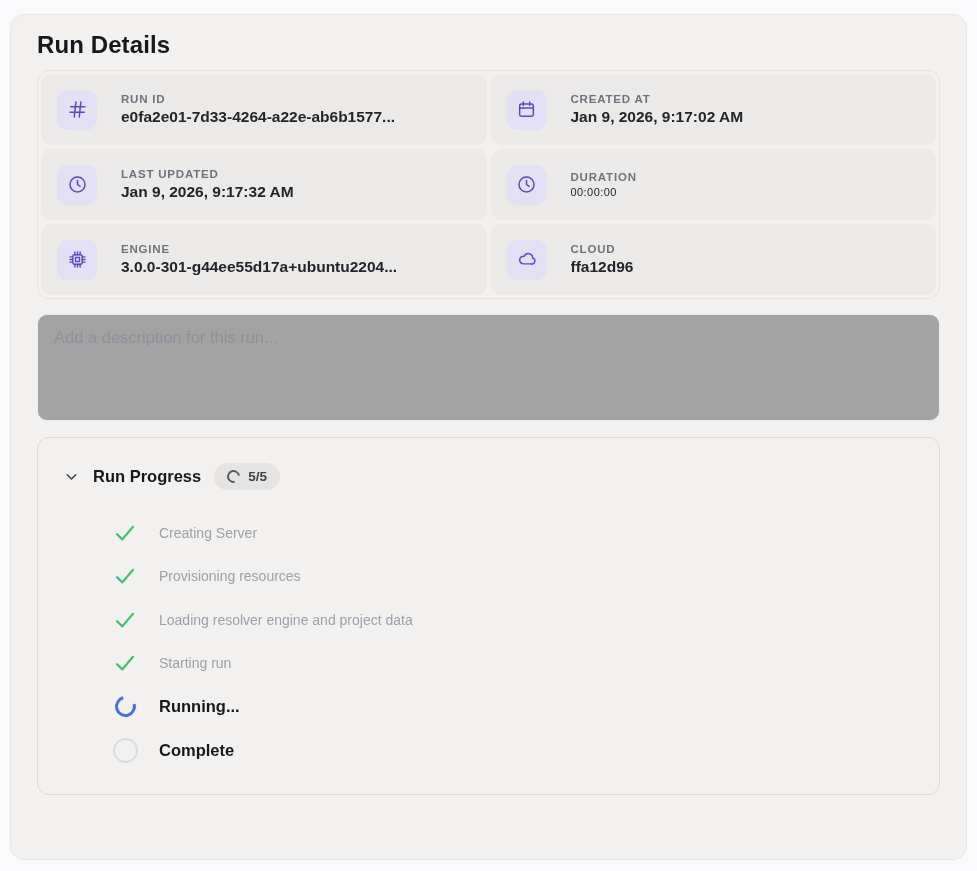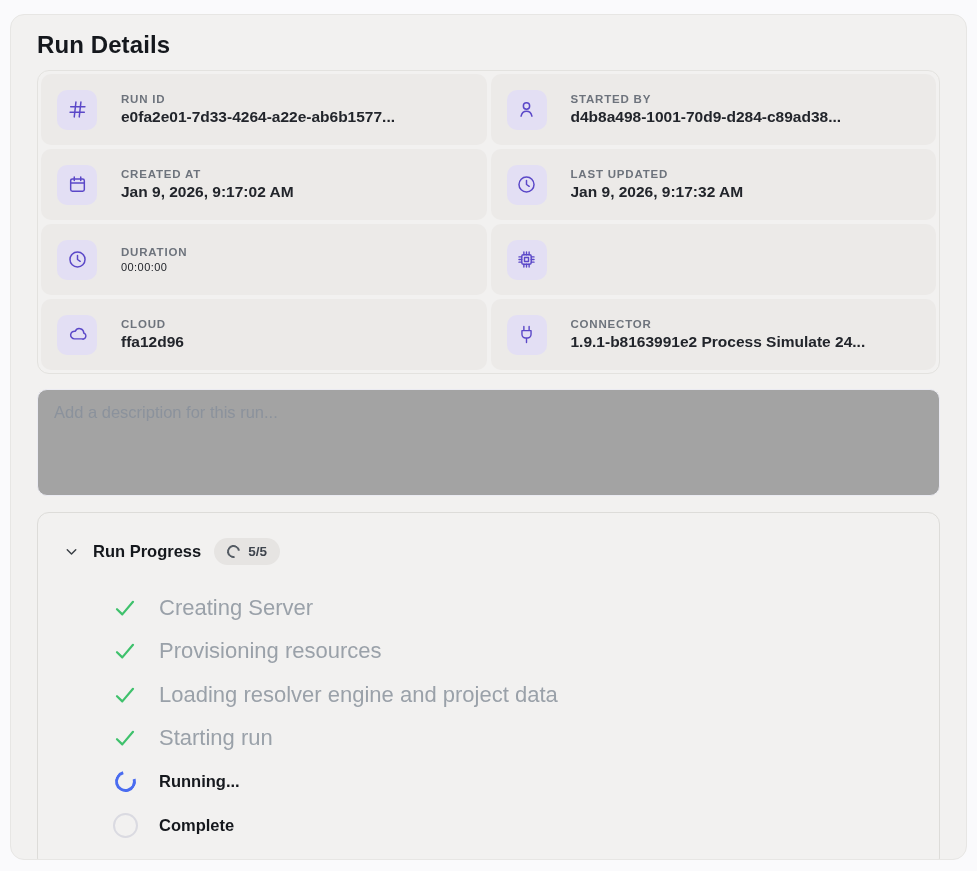--- a/index.html
+++ b/index.html
@@ -61,21 +61,21 @@
   .steps { margin:21px 0 0 50px; }
   .step { display:flex; align-items:center; gap:21px; height:43.5px; }
   .step-icon { width:26px; height:26px; flex:0 0 26px; display:flex; align-items:center; justify-content:center; }
   .step-icon svg { width:24px; height:24px; stroke:#3fc16c; fill:none; stroke-width:2.2; stroke-linecap:round; stroke-linejoin:round; }
   .spinner-run {
     width:21px; height:21px; border-radius:50%;
     border:3px solid #4a6cf0; border-right-color:transparent;
     transform:rotate(-60deg);
   }
   .circle-pending { width:25px; height:25px; border-radius:50%; border:2px solid #dadae1; background:transparent; }
-  .step-label-done { font-size:22px; color:#9aa1a9; }
+  .step-label-done { font-size:14px; color:#9aa1a9; }
   .step-label-active { font-size:16.5px; font-weight:700; color:#15181d; }
 </style>
 </head>
 <body>
 
 <div class="panel">
   <div class="panel-title">Run Details</div>
 
   <div class="info-grid">
 
@@ -84,32 +84,20 @@
         <svg viewBox="0 0 24 24">
             <path d="M10.2 3.5 8.3 20.5M15.9 3.5 14 20.5M4.2 8.9h16.3M3.5 15.1h16.3"></path>
           </svg>
       </div>
       <div class="info-text">
         <div class="info-label">RUN ID</div>
         <div class="info-value">e0fa2e01-7d33-4264-a22e-ab6b1577...</div>
       </div>
     </div>
 
-    <div class="info-card">
-      <div class="icon-tile">
-        <svg viewBox="0 0 24 24">
-            <circle cx="12" cy="8" r="3.6"></circle>
-            <path d="M5.8 19.6c.8-3.6 3.1-5.6 6.2-5.6s5.4 2 6.2 5.6"></path>
-          </svg>
-      </div>
-      <div class="info-text">
-        <div class="info-label">STARTED BY</div>
-        <div class="info-value">d4b8a498-1001-70d9-d284-c89ad38...</div>
-      </div>
-    </div>
 
     <div class="info-card">
       <div class="icon-tile">
         <svg viewBox="0 0 24 24">
             <rect x="4.2" y="5.8" width="15.6" height="14" rx="2"></rect>
             <path d="M4.2 10.2h15.6M8.3 3.4v4M15.7 3.4v4"></path>
           </svg>
       </div>
       <div class="info-text">
         <div class="info-label">CREATED AT</div>
@@ -144,45 +132,38 @@
     </div>
 
     <div class="info-card">
       <div class="icon-tile">
         <svg viewBox="0 0 24 24" style="stroke-width:1.6">
             <rect x="6.6" y="6.6" width="10.8" height="10.8" rx="1.6"></rect>
             <rect x="9.7" y="9.7" width="4.6" height="4.6"></rect>
             <path d="M9 3.4v3.2M12 3.4v3.2M15 3.4v3.2M9 17.4v3.2M12 17.4v3.2M15 17.4v3.2M3.4 9h3.2M3.4 12h3.2M3.4 15h3.2M17.4 9h3.2M17.4 12h3.2M17.4 15h3.2"></path>
           </svg>
       </div>
+      <div class="info-text">
+        <div class="info-label">ENGINE</div>
+        <div class="info-value">3.0.0-301-g44ee55d17a+ubuntu2204...</div>
+      </div>
     </div>
 
     <div class="info-card">
       <div class="icon-tile">
         <svg viewBox="0 0 24 24">
             <path d="M16.8 17H8.6a4.4 4.4 0 1 1 .9-8.7 5 5 0 0 1 9.6 1.9A3.4 3.4 0 0 1 16.8 17Z"></path>
           </svg>
       </div>
       <div class="info-text">
         <div class="info-label">CLOUD</div>
         <div class="info-value">ffa12d96</div>
       </div>
     </div>
 
-    <div class="info-card">
-      <div class="icon-tile">
-        <svg viewBox="0 0 24 24" style="stroke-width:1.6">
-            <path d="M12 21.2v-4.4M9 7.6V2.9M15 7.6V2.9M6.8 7.6h10.4v4.2a4.2 4.2 0 0 1-4.2 4.2h-2a4.2 4.2 0 0 1-4.2-4.2V7.6Z"></path>
-          </svg>
-      </div>
-      <div class="info-text">
-        <div class="info-label">CONNECTOR</div>
-        <div class="info-value">1.9.1-b8163991e2 Process Simulate 24...</div>
-      </div>
-    </div>
 
   </div>
 
   <textarea class="description-input" placeholder="Add a description for this run..." style=""></textarea>
 
   <div class="progress-box">
     <div class="progress-header">
       <button class="chevron-btn">
         <span style="display:flex">
           <svg viewBox="0 0 24 24">

